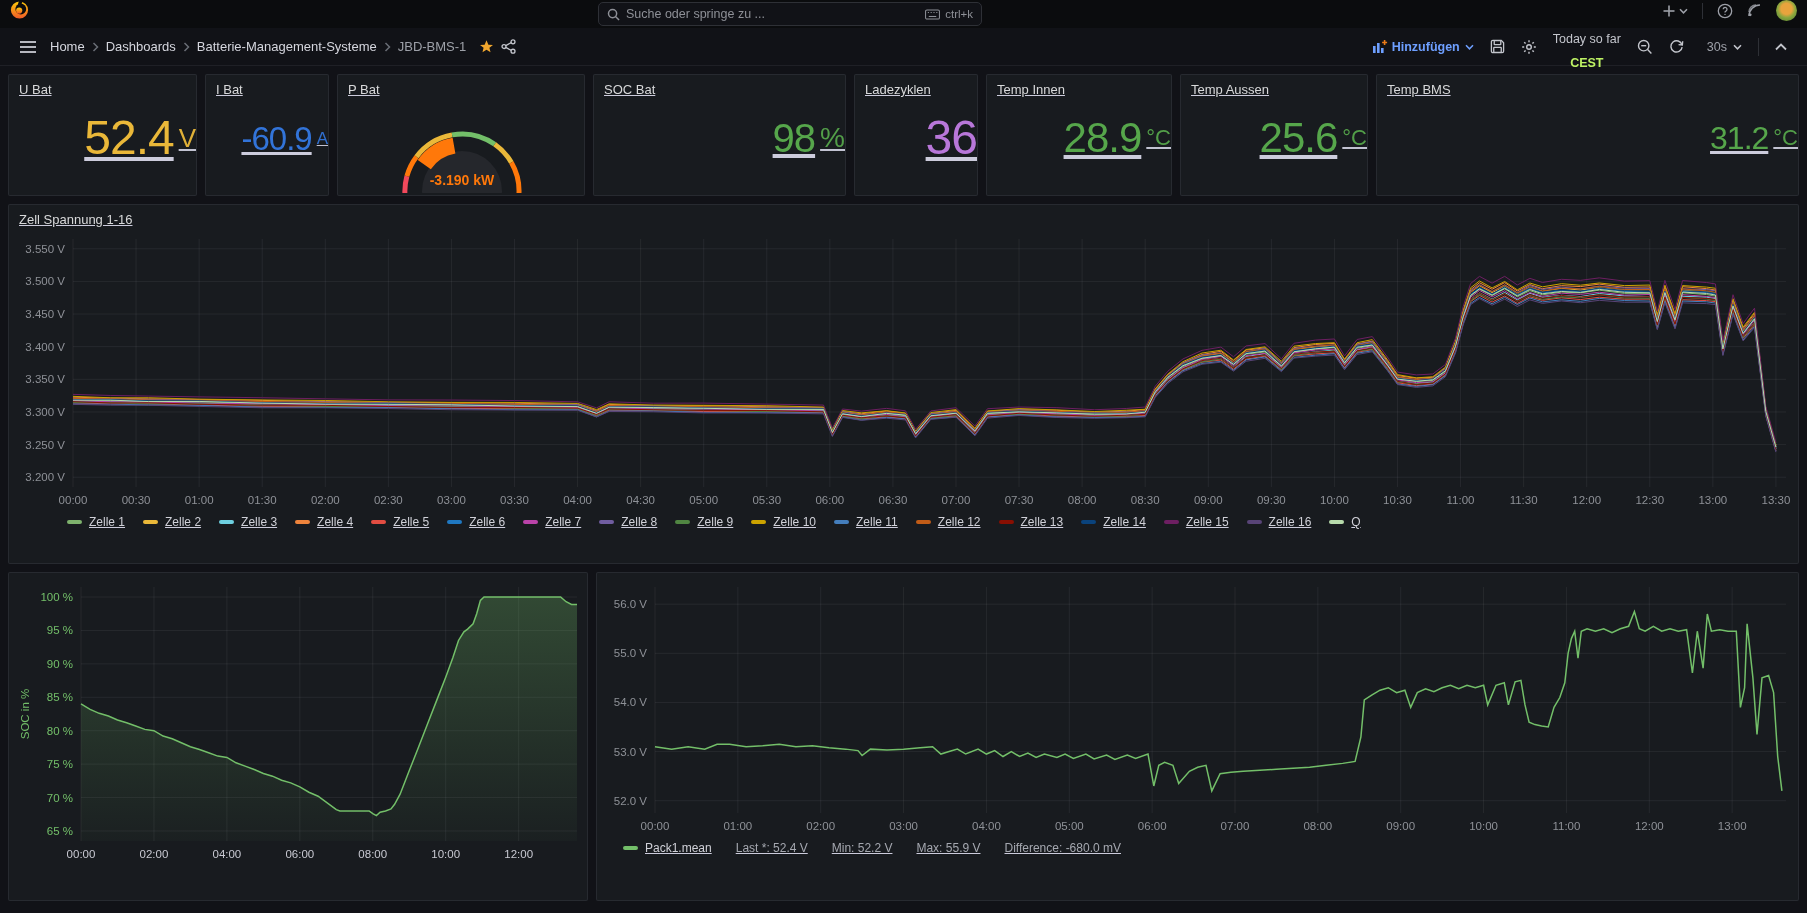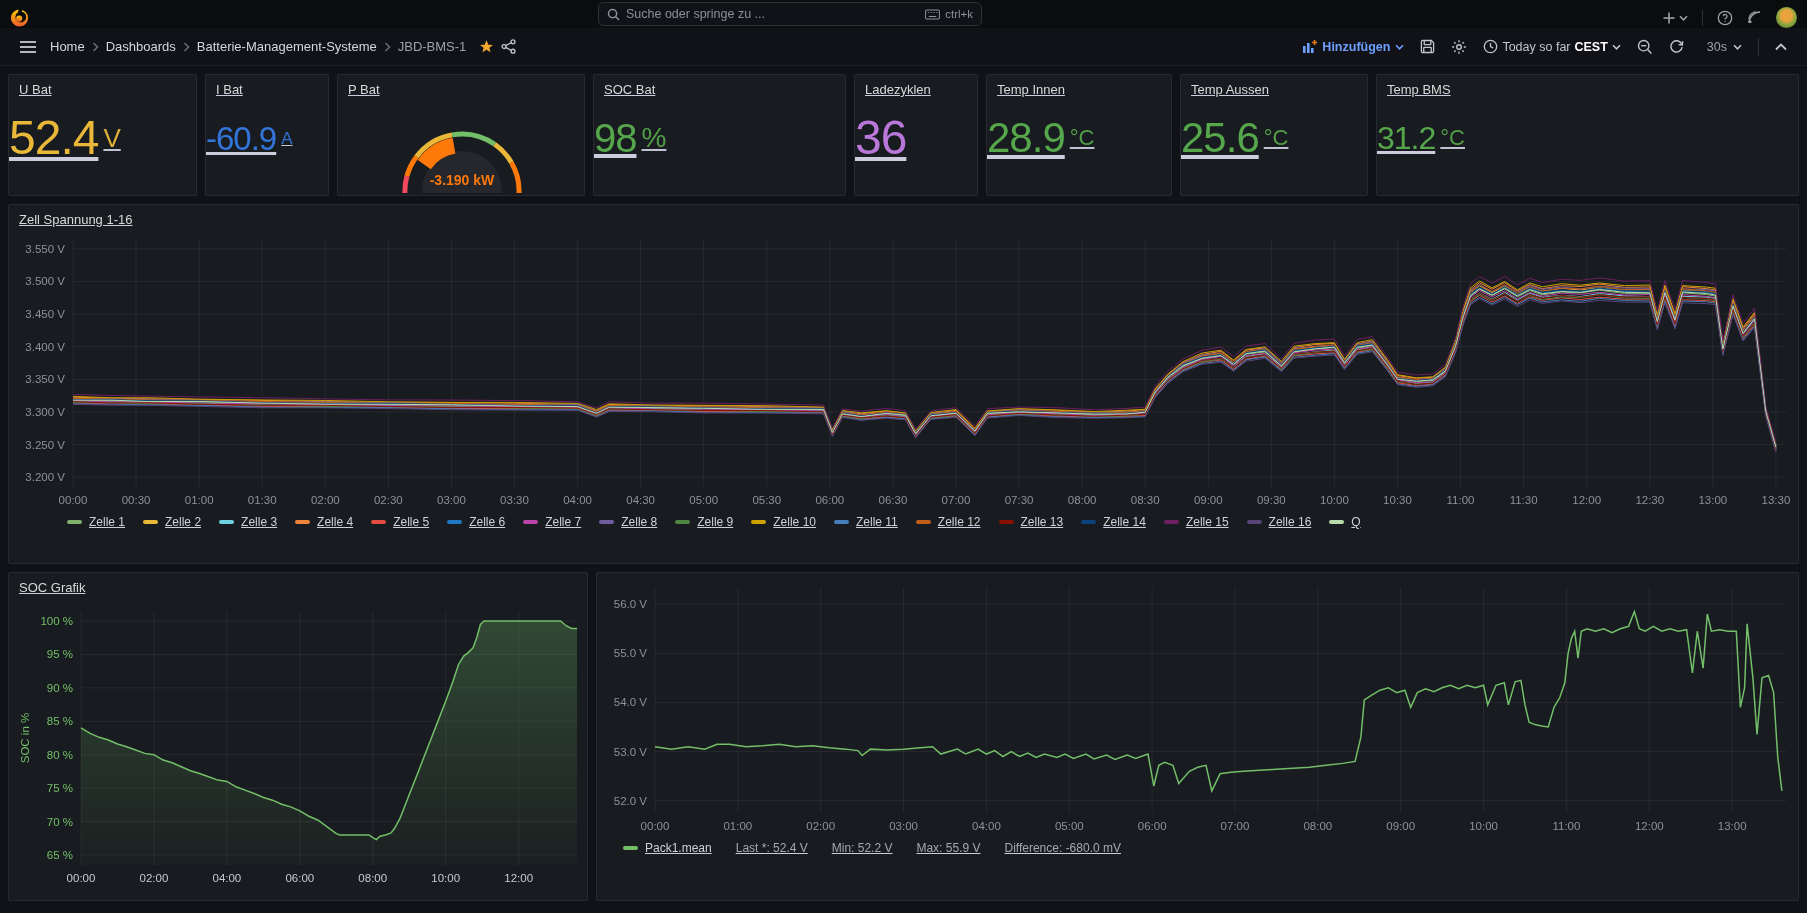--- a/index.html
+++ b/index.html
@@ -1,51 +1,51 @@
 <!DOCTYPE html>
 <html><head>
 <meta charset="utf-8">
 <style>
   * { box-sizing: border-box; margin: 0; padding: 0; }
   html,body { width:1807px; height:913px; overflow:hidden; }
   body { background:#111217; font-family:"Liberation Sans", sans-serif; color:#ccccdc; }
   svg { overflow:visible; display:block; }
 
   
-  .topbar { height:28px; background:#0b0c0e; display:flex; align-items:flex-end; padding:0 10px; position:relative; }
+  .topbar { height:28px; background:#0b0c0e; display:flex; align-items:flex-start; padding:0 10px; position:relative; }
   .tb-left { display:flex; align-items:center; gap:10px; }
   .searchbox { position:absolute; left:598px; width:384px; height:24px; top:2px;
     background:#111217; border:1px solid #2e3036; border-radius:5px;
     display:flex; align-items:center; padding:0 8px; gap:6px; color:#8e9097; font-size:12.5px; cursor:text; }
   .searchbox .ph { flex:1; }
   .kbd { display:flex; align-items:center; gap:5px; color:#8e9097; font-size:11.5px; }
   .tb-right { margin-left:auto; display:flex; align-items:center; gap:14px; color:#9da0a8; }
   .tb-right .vdiv { width:1px; height:16px; background:#2e3036; }
   .iconbtn { display:flex; align-items:center; gap:3px; cursor:pointer; color:#9da0a8; }
   .avatar { width:21px; height:21px; border-radius:50%;
     background:radial-gradient(circle at 50% 42%, #e8a33d 0 34%, #8aa63e 55%, #4e7d2f 100%); cursor:pointer; }
 
   
   .dashnav { height:38px; display:flex; align-items:center; padding:0 20px; border-bottom:1px solid rgba(204,204,220,0.08); }
   .crumbs { display:flex; align-items:center; gap:7px; font-size:13px; }
   .crumb { color:#d5d6de; cursor:pointer; }
   .crumb.current { color:#9da0a8; }
   .crumb-sep { color:#6a6e76; display:flex; }
   .dn-right { margin-left:auto; display:flex; align-items:center; gap:16px; font-size:12.5px; color:#c3c5cc; }
   .addbtn { color:#6e9fff; font-weight:700; display:flex; align-items:center; gap:5px; cursor:pointer; }
-  .tpick { display:flex; align-items:center; gap:4px; cursor:pointer; font-weight:500; }
-  .tpick .tz { color:#ffffff; font-weight:700; }
+  .tpick { display:flex; align-items:center; gap:10px; cursor:pointer; font-weight:500;flex-direction:column; }
+  .tpick .tz { color:#bef264; font-weight:700; }
   .dn-right .vdiv { width:1px; height:18px; background:#2e3036; }
 
   
   .grid { padding:8px; }
   .panel { background:#181b1f; border:1px solid rgba(204,204,220,0.09); border-radius:2px; position:relative;text-decoration:underline; }
   .ptitle { font-size:13px; font-weight:500; color:#d8d9da; padding:7px 10px 2px 10px; white-space:nowrap; cursor:pointer; }
   .row1 { display:flex; gap:8px; height:122px; margin-bottom:8px; }
-  .statv { flex:1; display:flex; align-items:center; justify-content:flex-start; gap:5px; line-height:1; padding-bottom:8px; }
+  .statv { flex:1; display:flex; align-items:center; justify-content:flex-end; gap:5px; line-height:1; padding-bottom:8px; }
   .statv .num { font-weight:500; letter-spacing:-1px; }
   .statv .unit { font-weight:500; opacity:.95; }
 
   .row2 { height:360px; margin-bottom:8px; }
   .row3 { display:flex; gap:8px; height:329px; }
 
   .legend { display:flex; flex-wrap:wrap; align-items:center; gap:4px 18px; padding:2px 10px 0 56px; font-size:12px; color:#d0d1d8; }
   .litem { display:flex; align-items:center; gap:7px; cursor:pointer; white-space:nowrap; }
   .swatch { width:15px; height:4px; border-radius:2px; }
   .lstats { color:#a5a8b0; margin-left:6px; }
@@ -460,21 +460,20 @@
         </span>
         <span class="litem">
           <span class="swatch" style="background: rgb(183, 219, 171);"></span>
           <span>Q</span>
         </span>
       </div>
   </section>
 
   <section class="row3">
     <div class="panel" style="width:580px">
-      <div class="ptitle">SOC Grafik</div>
       <svg id="chart-soc" width="564" height="292" style="margin:4px 8px 0 8px">
           <g>
             <line x1="64" y1="10" x2="64" y2="264" stroke="rgba(204,204,220,0.08)" stroke-width="1"></line>
             <text x="64" y="281" text-anchor="middle" fill="#c8c9d2" font-size="11.5px">00:00</text>
             <line x1="136.94117647058823" y1="10" x2="136.94117647058823" y2="264" stroke="rgba(204,204,220,0.08)" stroke-width="1"></line>
             <text x="136.94117647058823" y="281" text-anchor="middle" fill="#c8c9d2" font-size="11.5px">02:00</text>
             <line x1="209.88235294117646" y1="10" x2="209.88235294117646" y2="264" stroke="rgba(204,204,220,0.08)" stroke-width="1"></line>
             <text x="209.88235294117646" y="281" text-anchor="middle" fill="#c8c9d2" font-size="11.5px">04:00</text>
             <line x1="282.8235294117647" y1="10" x2="282.8235294117647" y2="264" stroke="rgba(204,204,220,0.08)" stroke-width="1"></line>
             <text x="282.8235294117647" y="281" text-anchor="middle" fill="#c8c9d2" font-size="11.5px">06:00</text>

